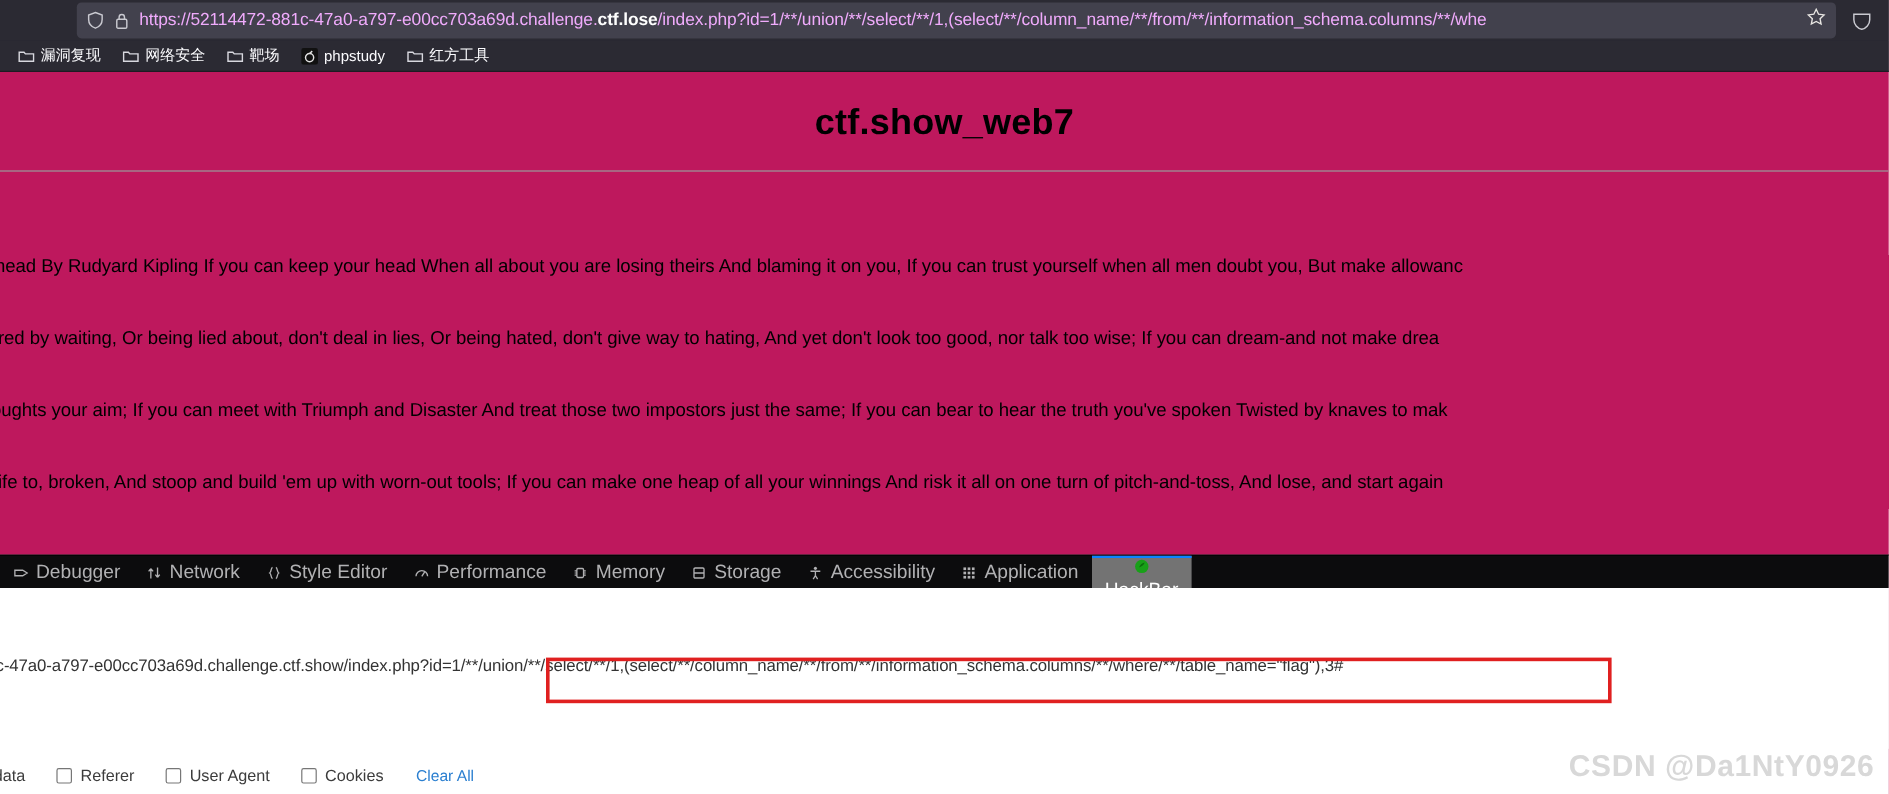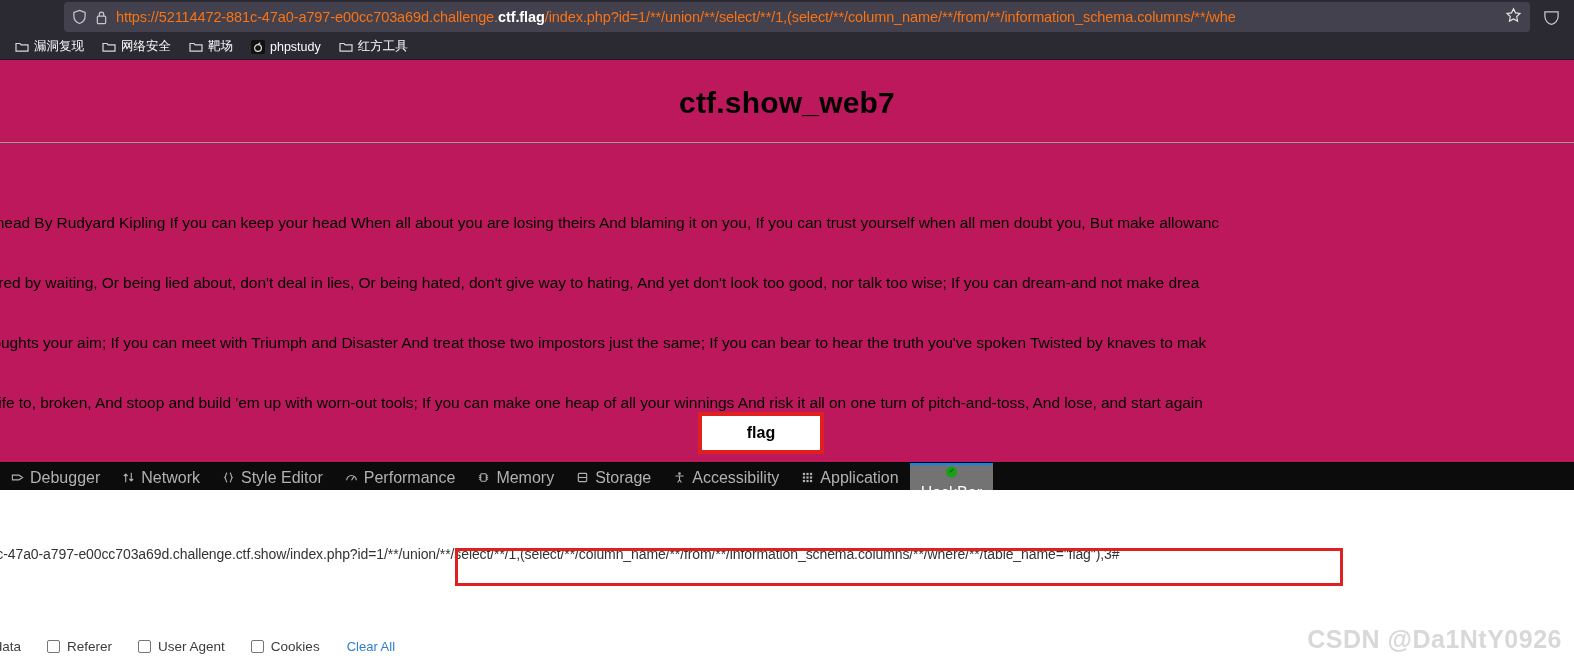--- a/index.html
+++ b/index.html
@@ -37,21 +37,21 @@
   .urlbar .ic { flex: 0 0 auto; margin-right: 8px; display: flex; align-items: center; }
   .url-text {
     color: #e8e6e3;
     font-size: 14.5px;
     white-space: nowrap;
     overflow: hidden;
     flex: 1;
     letter-spacing: -0.1px;
   }
   .url-text .host-strong { color: #ffffff; font-weight: 600; }
-  .url-text .dim { color: #f97316; }
+  .url-text .dim { color: #f0abfc; }
   .star-btn { margin-left: 6px; flex: 0 0 auto; }
   .shield-right { width: 26px; display:flex; justify-content:center; }
 
   
   .bookmarks {
     height: 26px;
     background: #2b2a33;
     display: flex;
     align-items: center;
     padding-left: 8px;
@@ -229,21 +229,21 @@
         <svg width="15" height="16" viewBox="0 0 16 16">
             <path d="M8 1l6 2.2v4.1c0 3.6-2.5 6.5-6 7.6-3.5-1.1-6-4-6-7.6V3.2L8 1z" fill="none" stroke="#c9c9d0" stroke-width="1.3"></path>
           </svg>
       </span>
       <span class="ic">
         <svg width="13" height="15" viewBox="0 0 14 16">
             <rect x="2.5" y="6.5" width="9" height="8" rx="1.2" fill="none" stroke="#c9c9d0" stroke-width="1.3"></rect>
             <path d="M4.6 6.5V4.6a2.4 2.4 0 014.8 0v1.9" fill="none" stroke="#c9c9d0" stroke-width="1.3"></path>
           </svg>
       </span>
-      <span class="url-text"><span class="dim">https://52114472-881c-47a0-a797-e00cc703a69d.challenge.</span><span class="host-strong">ctf.flag</span><span class="dim">/index.php?id=1/**/union/**/select/**/1,(select/**/column_name/**/from/**/information_schema.columns/**/whe</span></span>
+      <span class="url-text"><span class="dim">https://52114472-881c-47a0-a797-e00cc703a69d.challenge.</span><span class="host-strong">ctf.lose</span><span class="dim">/index.php?id=1/**/union/**/select/**/1,(select/**/column_name/**/from/**/information_schema.columns/**/whe</span></span>
       <span class="star-btn">
         <svg width="17" height="17" viewBox="0 0 18 18">
             <path d="M9 1.8l2.1 4.4 4.8.6-3.5 3.3.9 4.8L9 12.6l-4.3 2.3.9-4.8L2.1 6.8l4.8-.6L9 1.8z" fill="none" stroke="#e8e6e3" stroke-width="1.2"></path>
           </svg>
       </span>
     </div>
     <div class="shield-right">
       <svg width="17" height="17" viewBox="0 0 18 18">
           <path d="M2 3h14v5c0 4-3.2 7.5-7 8.3C5.2 15.5 2 12 2 8V3z" fill="none" stroke="#c9c9d0" stroke-width="1.3"></path>
         </svg>
@@ -303,23 +303,20 @@
   <div class="poem">
     <div>u can keep your head By Rudyard Kipling If you can keep your head When all about you are losing theirs And blaming it on you, If you can trust yourself when all men doubt you, But make allowanc</div>
     <div>wait and not be tired by waiting, Or being lied about, don't deal in lies, Or being hated, don't give way to hating, And yet don't look too good, nor talk too wise; If you can dream-and not make drea</div>
     <div>and not make thoughts your aim; If you can meet with Triumph and Disaster And treat those two impostors just the same; If you can bear to hear the truth you've spoken Twisted by knaves to mak</div>
     <div>s you gave your life to, broken, And stoop and build 'em up with worn-out tools; If you can make one heap of all your winnings And risk it all on one turn of pitch-and-toss, And lose, and start again</div>
     
     
     
   </div>
 
-  <div class="flag-box">
-    <span>flag</span>
-  </div>
 
 </div>
 
 <div class="devtools-tabs">
   <div class="dt-tab">
     <span class="dt-ic">
         <svg width="13" height="13" viewBox="0 0 14 14">
           <path d="M1.5 4.5h7l4 2.5-4 2.5h-7z" fill="none" stroke="#b1b1b3" stroke-width="1.2"></path>
         </svg>
       </span>

